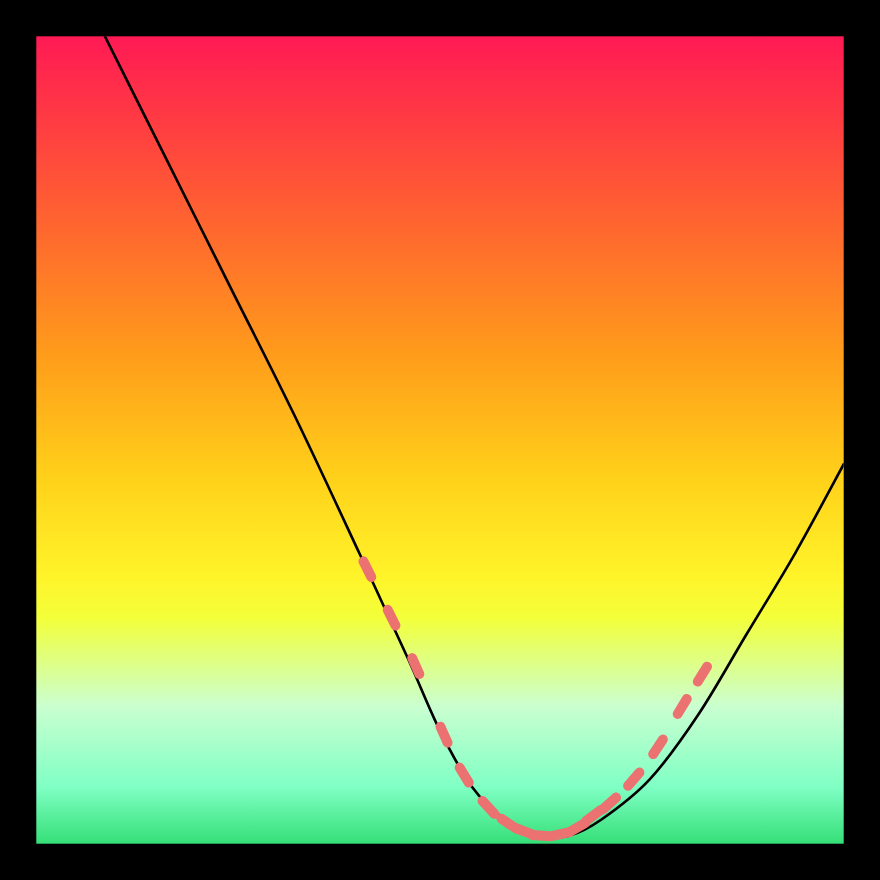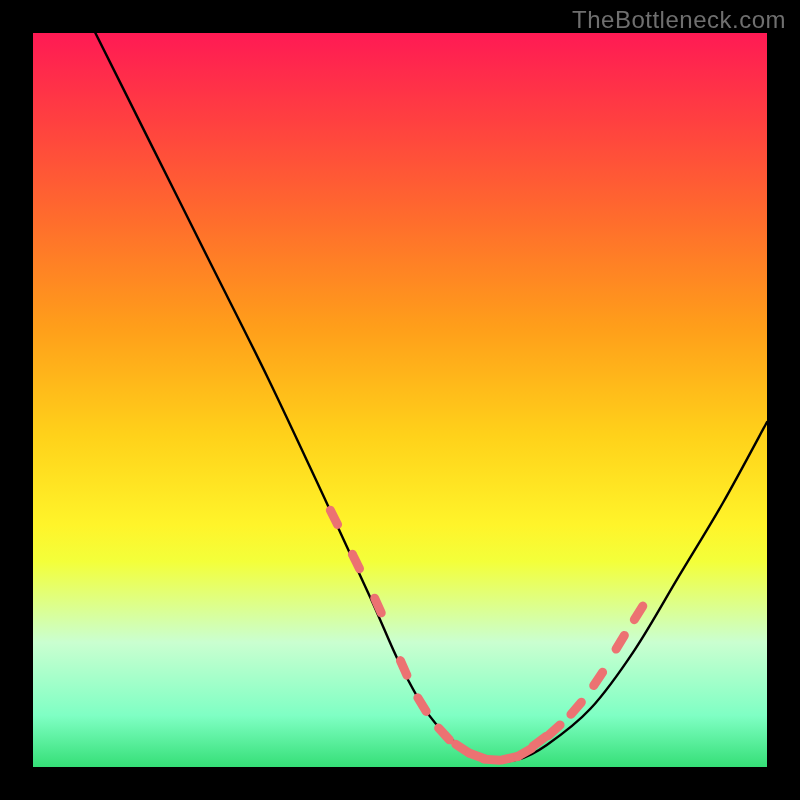--- a/index.html
+++ b/index.html
@@ -76,14 +76,13 @@
           <line x1="484.84" y1="723.31" x2="498.72" y2="715.33" stroke="#ec7272" stroke-width="9" stroke-linecap="round"></line>
           <line x1="500.06" y1="713.11" x2="512.86" y2="703.51" stroke="#ec7272" stroke-width="9" stroke-linecap="round"></line>
           <line x1="515.19" y1="702.65" x2="527.09" y2="691.95" stroke="#ec7272" stroke-width="9" stroke-linecap="round"></line>
           <line x1="537.95" y1="681.35" x2="548.37" y2="669.21" stroke="#ec7272" stroke-width="9" stroke-linecap="round"></line>
           <line x1="560.74" y1="652.58" x2="569.62" y2="639.26" stroke="#ec7272" stroke-width="9" stroke-linecap="round"></line>
           <line x1="583.03" y1="616.05" x2="591.37" y2="602.39" stroke="#ec7272" stroke-width="9" stroke-linecap="round"></line>
           <line x1="601.31" y1="586.64" x2="609.79" y2="573.08" stroke="#ec7272" stroke-width="9" stroke-linecap="round"></line>
         </g>
     </svg>
   </div>
-  <div class="watermark">TheBottleneck.com</div>
 </div>
 
 </body></html>

